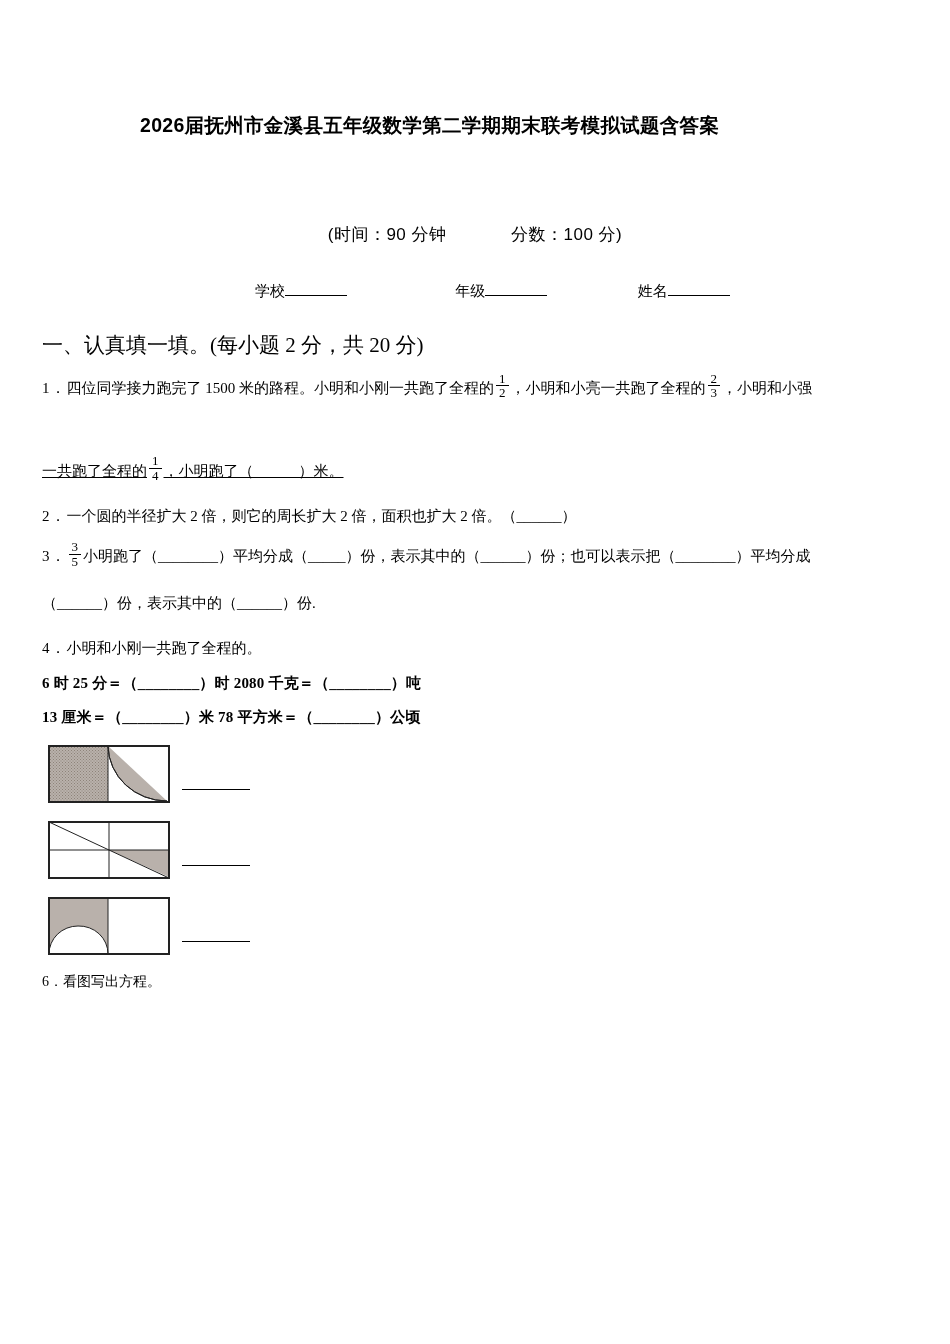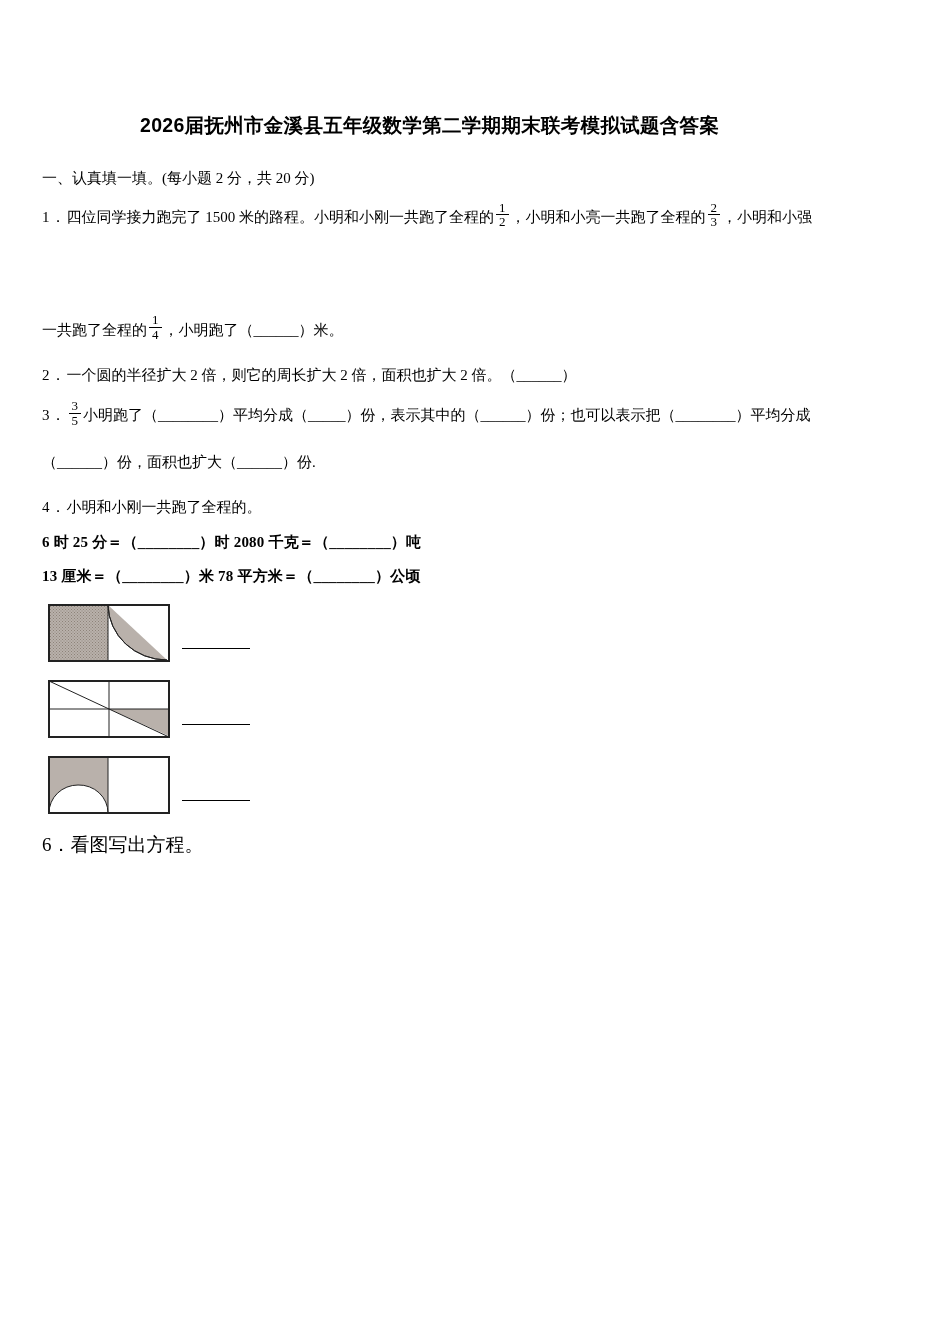--- a/index.html
+++ b/index.html
@@ -54,21 +54,21 @@
   }
   .fields-line .sp1 { display:inline-block; width: 100px; }
   .fields-line .sp2 { display:inline-block; width: 82px; }
   .underline {
     border-bottom: 1px solid #000;
     display: inline-block;
     width: 62px;
     height: 13px;
   }
   .section-head {
-    font-size: 15px;
+    font-size: 21px;
     margin-top: 30px;
     padding-left: 2px;
   }
   .q {
     font-size: 15px;
     line-height: 2.05;
     margin-top: 14px;
     padding-left: 2px;
   }
   .q .num {
@@ -90,22 +90,23 @@
   }
   .frac .de {
     display: block;
     border-top: 1px solid #000;
     padding: 0 3px;
   }
   .q1 {
     position: relative;
   }
   .q1-line2 {
-    margin-top: 82px;
-    font-size: 15px;
+    margin-top: 52px;
+    font-size: 15px;
+    text-decoration: underline;
   }
   .q3 {
     margin-top: 10px;
   }
   .q3-cont {
     margin-top: 16px;
     font-size: 15px;
   }
   .q4-sub {
     font-size: 15px;
@@ -146,50 +147,62 @@
     background-size: 3px 3px, 3px 3px;
     background-position: 0 0, 1.5px 1.5px;
   }
   .divider-v {
     position: absolute;
     top: 0; bottom: 0;
     width: 0;
     border-left: 1px solid #222;
   }
   .footer-q {
-    font-size: 19px;
+    font-size: 14px;
     margin-top: 16px;
     padding-left: 2px;
   }
 </style>
 </head>
 <body>
 
 <div class="page">
 
   <h1 class="title">2026届抚州市金溪县五年级数学第二学期期末联考模拟试题含答案</h1>
 
-
+  <div class="meta-line">
+    <span>(时间：90 分钟</span>
+    <span class="gap"></span>
+    <span>分数：100 分)</span>
+  </div>
+
+  <div class="fields-line">
+    <span class="field"><span>学校</span><span class="underline"></span></span>
+    <span class="sp1"></span>
+    <span class="field"><span>年级</span><span class="underline"></span></span>
+    <span class="sp2"></span>
+    <span class="field"><span>姓名</span><span class="underline"></span></span>
+  </div>
 
   <div class="section-head">一、认真填一填。(每小题 2 分，共 20 分)</div>
 
   <div class="q q1">
     <span class="num">1．</span><span>四位同学接力跑完了 1500 米的路程。小明和小刚一共跑了全程的</span><span class="frac"><span class="nu">1</span><span class="de">2</span></span><span>，小明和小亮一共跑了全程的</span><span class="frac"><span class="nu">2</span><span class="de">3</span></span><span>，小明和小强</span>
     <div class="q1-line2">
       <span>一共跑了全程的</span><span class="frac"><span class="nu">1</span><span class="de">4</span></span><span>，小明跑了（______）米。</span>
     </div>
   </div>
 
   <div class="q">
     <span class="num">2．</span><span>一个圆的半径扩大 2 倍，则它的周长扩大 2 倍，面积也扩大 2 倍。（______）</span>
   </div>
 
   <div class="q q3">
     <span class="num">3．</span><span class="frac"><span class="nu">3</span><span class="de">5</span></span><span>小明跑了（________）平均分成（_____）份，表示其中的（______）份；也可以表示把（________）平均分成</span>
-    <div class="q3-cont">（______）份，面积也扩大（______）份.</div>
+    <div class="q3-cont">（______）份，表示其中的（______）份.</div>
   </div>
 
   <div class="q">
     <span class="num">4．</span><span>小明和小刚一共跑了全程的。</span>
     <div class="q4-sub">6 时 25 分＝（________）时   2080 千克＝（________）吨</div>
     <div class="q4-sub">13 厘米＝（________）米   78 平方米＝（________）公顷</div>
   </div>
 
 
   <div class="figures">

